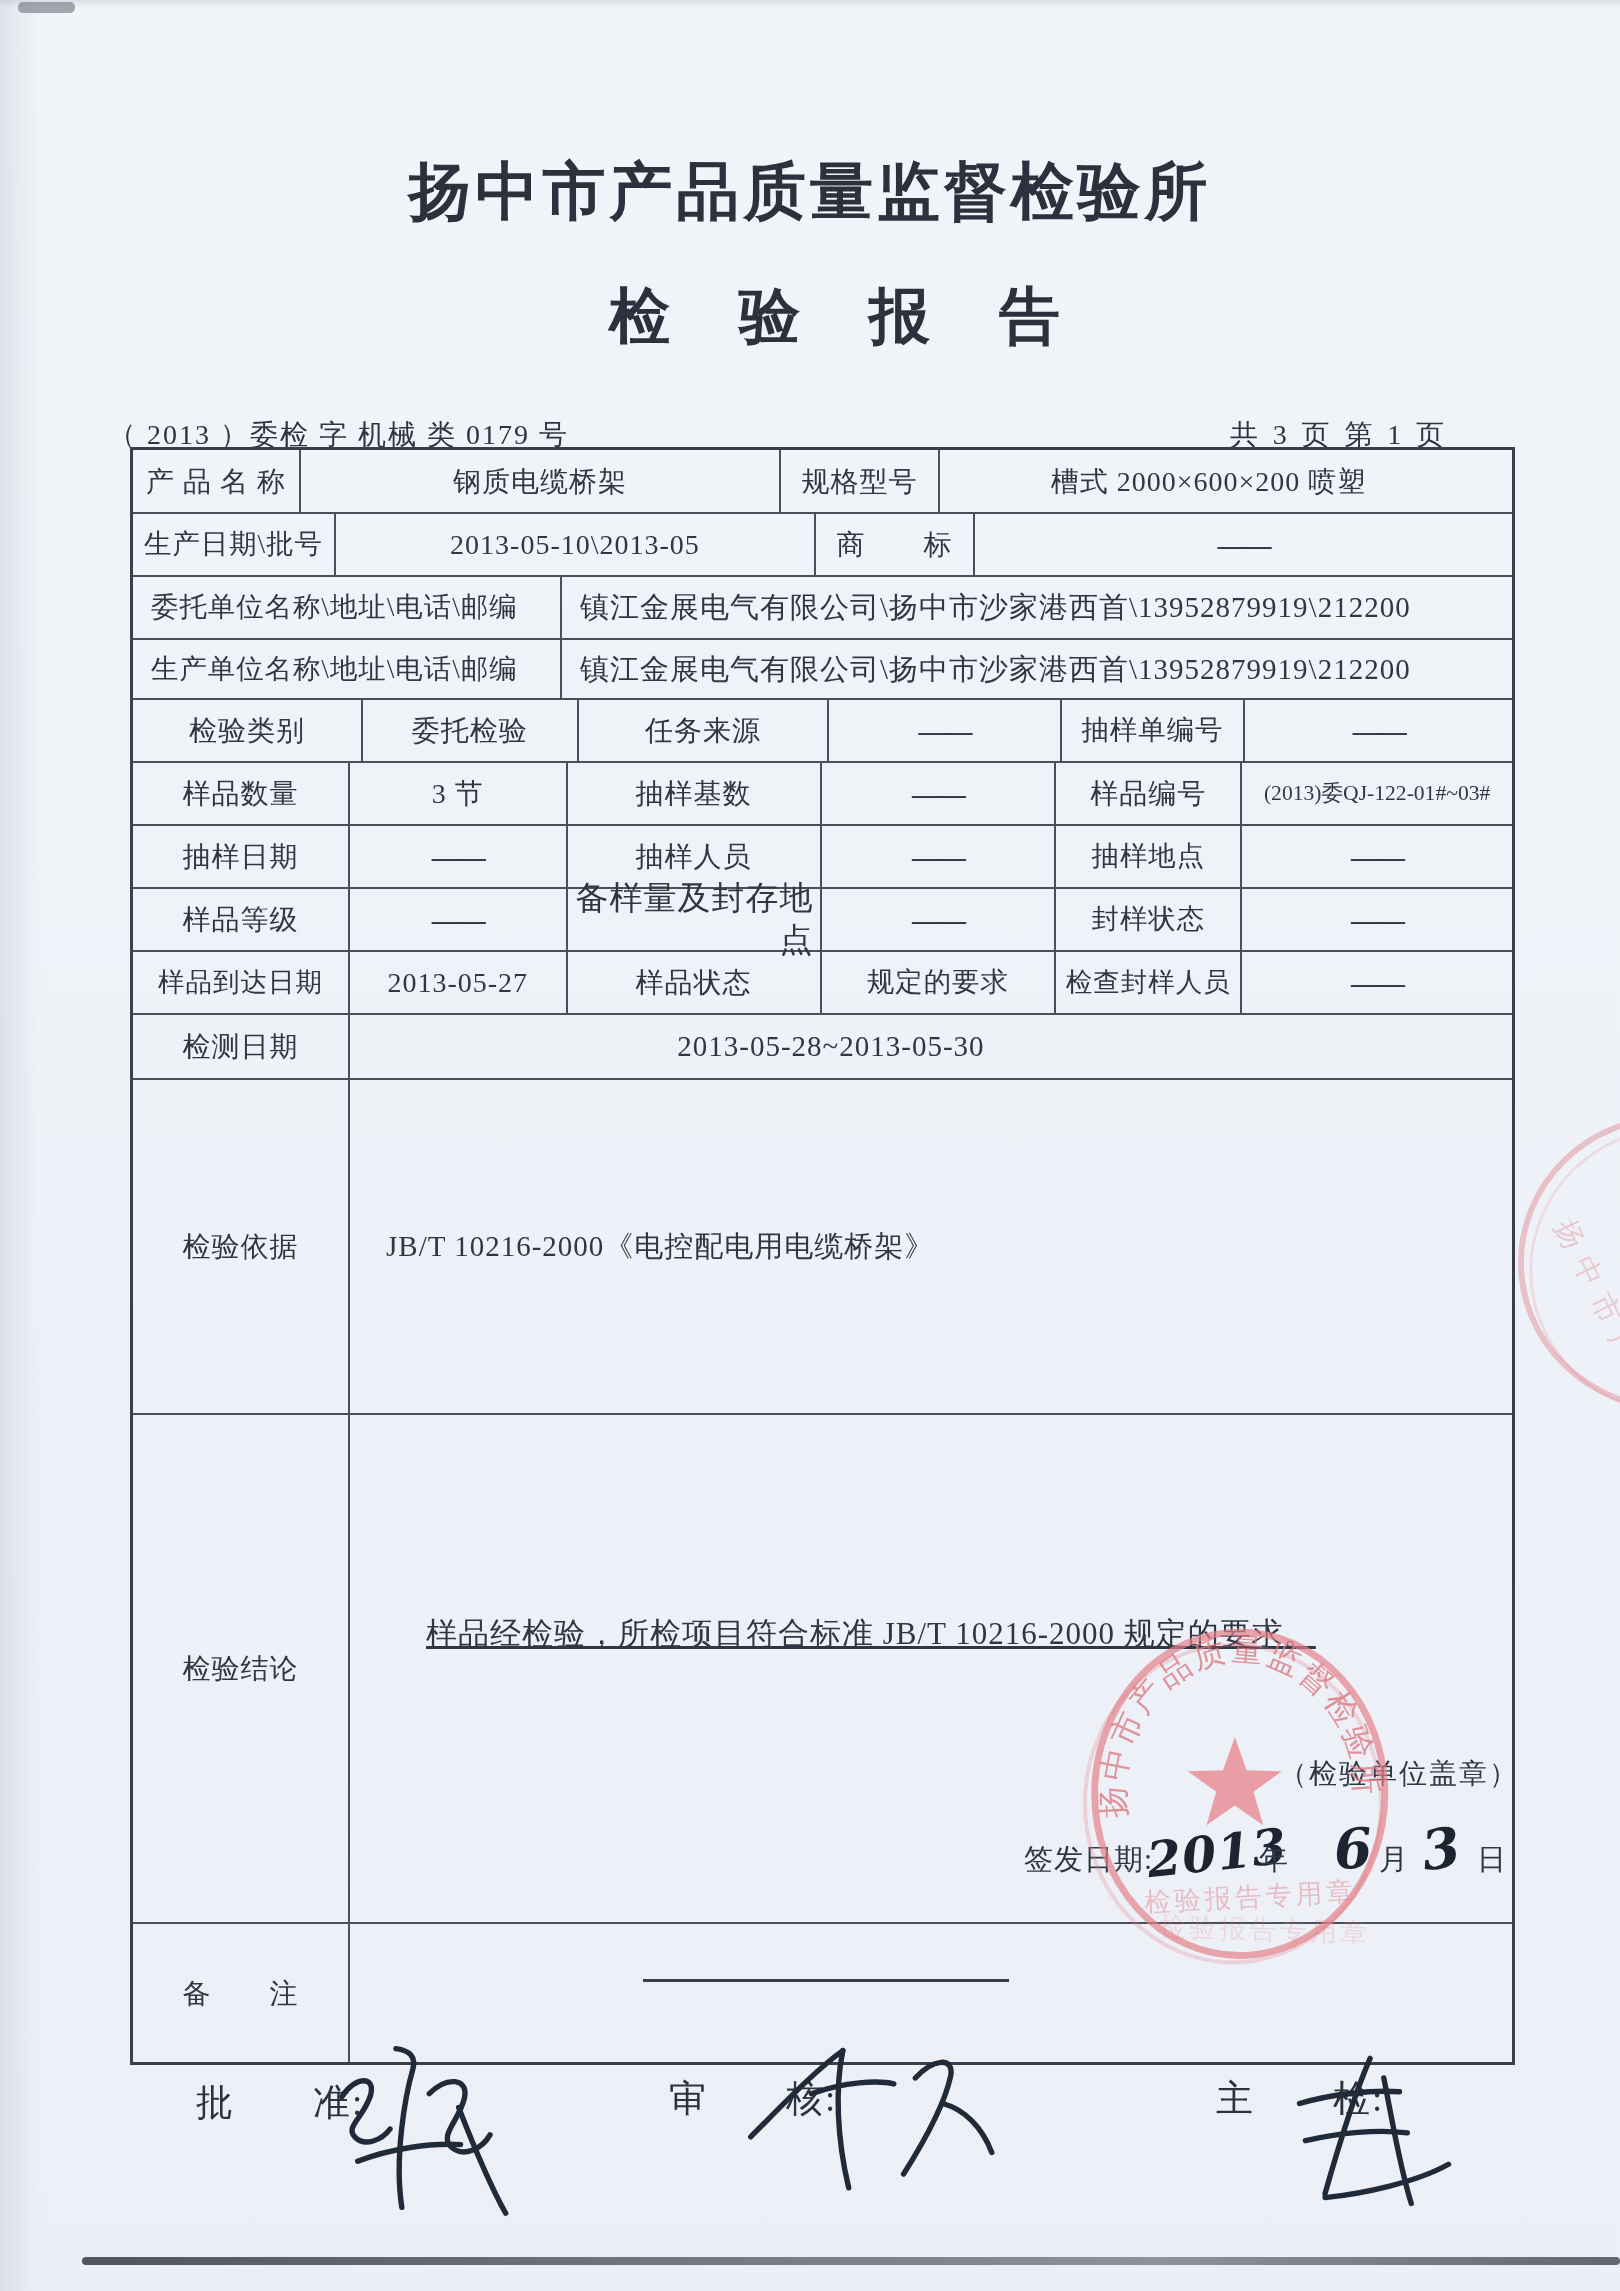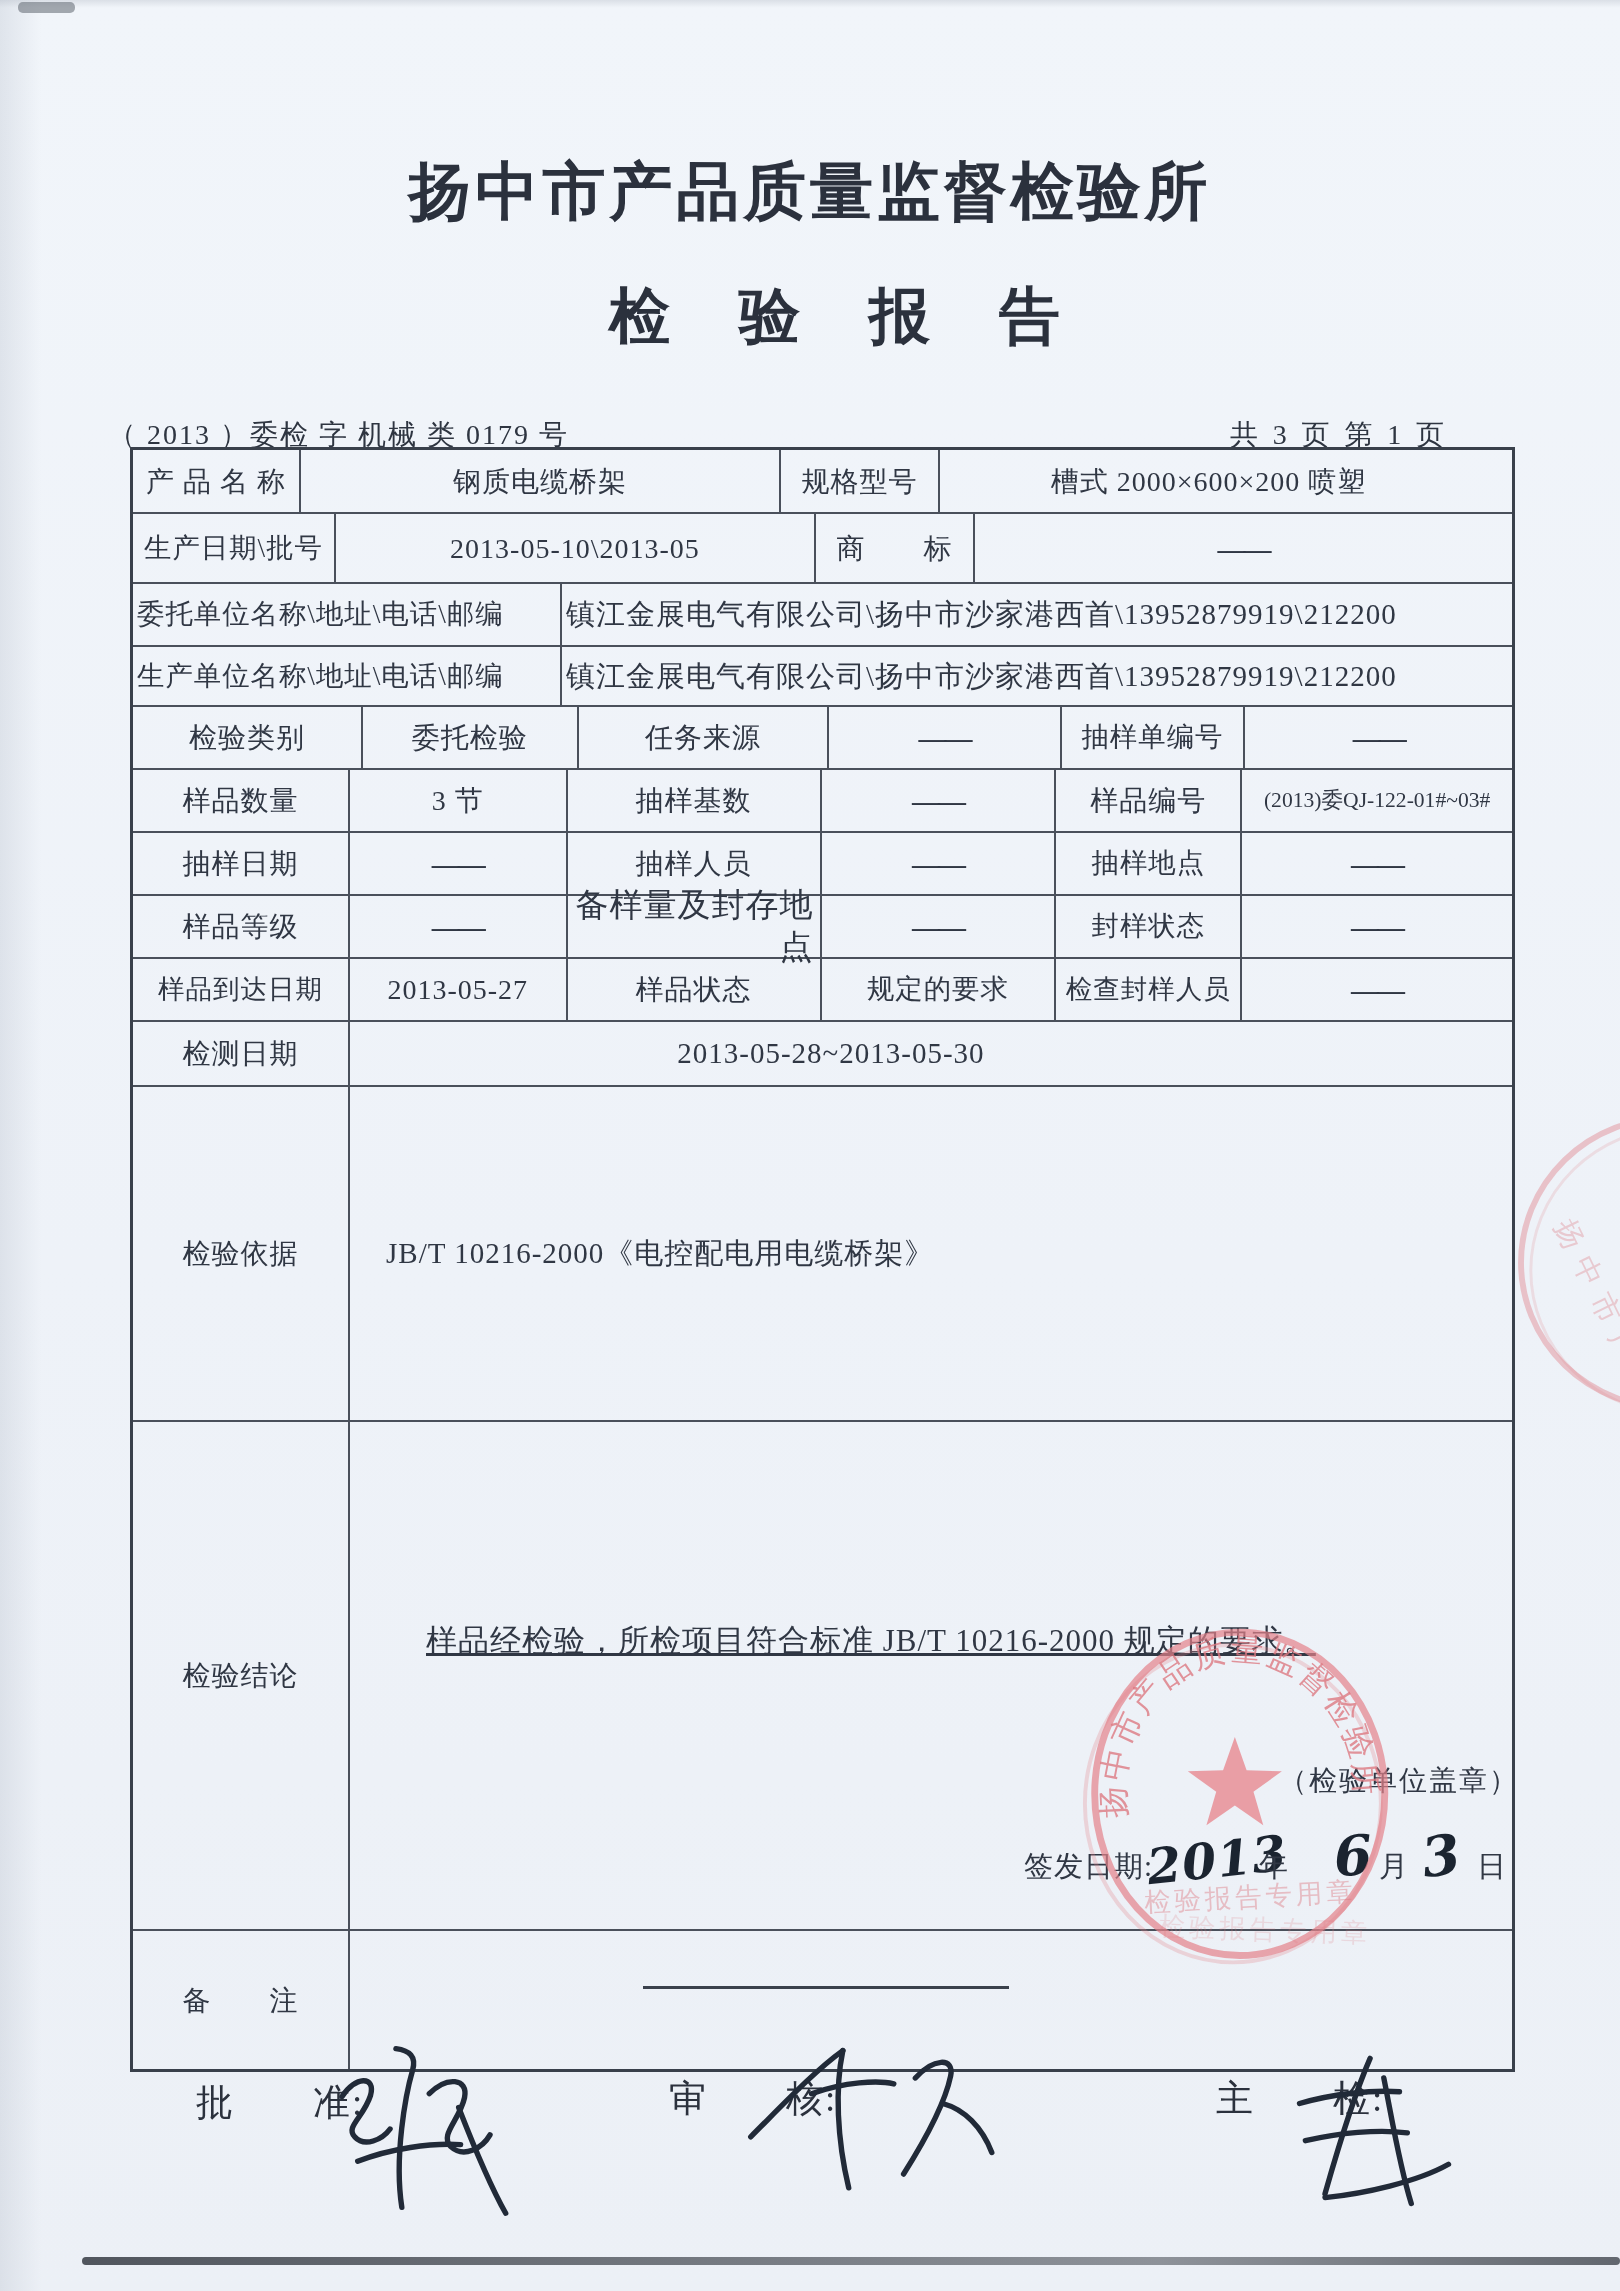--- a/index.html
+++ b/index.html
@@ -29,21 +29,21 @@
   .doc-no{position:absolute;left:108px;top:416px;font-size:28px;letter-spacing:2px;}
   .page-info{position:absolute;left:1230px;top:416px;font-size:28px;letter-spacing:3.9px;}
 
   .tbl{position:absolute;left:130px;top:447px;width:1379px;border:3.9px solid #39404b;}
   .row{display:flex;border-top:2px solid #4a505b;box-sizing:border-box;}
   .row.first{border-top:none;}
   .cell{border-left:2px solid #4a505b;box-sizing:border-box;display:flex;
     align-items:center;justify-content:center;font-size:28px;color:#303744;
     text-align:center;padding:0 5.9px;letter-spacing:1px;line-height:1.25;}
   .cell.cfirst{border-left:none;}
-  .vleft{justify-content:flex-start;text-align:left;padding-left:4px;}
+  .vleft{justify-content:flex-start;text-align:left;padding-left:18px;}
   .f28{font-size:27.4px;}.f27{font-size:26.5px;}.f26{font-size:33px;text-align:right;}.f22{font-size:21.6px;letter-spacing:0;}
   .dash{letter-spacing:-2px;font-weight:bold;}
   .rel{position:relative;}
 
   .basis-val{justify-content:flex-start;text-align:left;padding-left:36px;font-size:29px;}
   .test-date-val{padding-right:206px;font-size:29px;}
 
   .concl-text{position:absolute;left:76px;top:200px;font-size:31px;letter-spacing:1px;white-space:nowrap;text-decoration:underline;}
   .seal-note{position:absolute;left:929px;top:341px;font-size:28px;letter-spacing:2px;white-space:nowrap;}
   .issue{position:absolute;left:674px;top:412px;width:490px;height:88px;}
@@ -77,21 +77,21 @@
 
   <div class="tbl">
 
     <div class="row first" style="height:62px;">
       <div class="cell cfirst" style="width:166px;">产 品 名 称</div>
       <div class="cell" style="width:480px;">钢质电缆桥架</div>
       <div class="cell" style="width:159px;">规格型号</div>
       <div class="cell" style="width:539px;">槽式 2000×600×200 喷塑</div>
     </div>
 
-    <div class="row" style="height:70px;">
+    <div class="row" style="height:63px;">
       <div class="cell cfirst f28" style="width:201px;">生产日期\批号</div>
       <div class="cell" style="width:480px;">2013-05-10\2013-05</div>
       <div class="cell" style="width:159px;">商　　标</div>
       <div class="cell dash" style="width:539px;">——</div>
     </div>
 
     <div class="row" style="height:63px;">
       <div class="cell cfirst f28 vleft" style="width:427px;">委托单位名称\地址\电话\邮编</div>
       <div class="cell vleft" style="width:952px;font-size:29px;">镇江金展电气有限公司\扬中市沙家港西首\13952879919\212200</div>
     </div>

